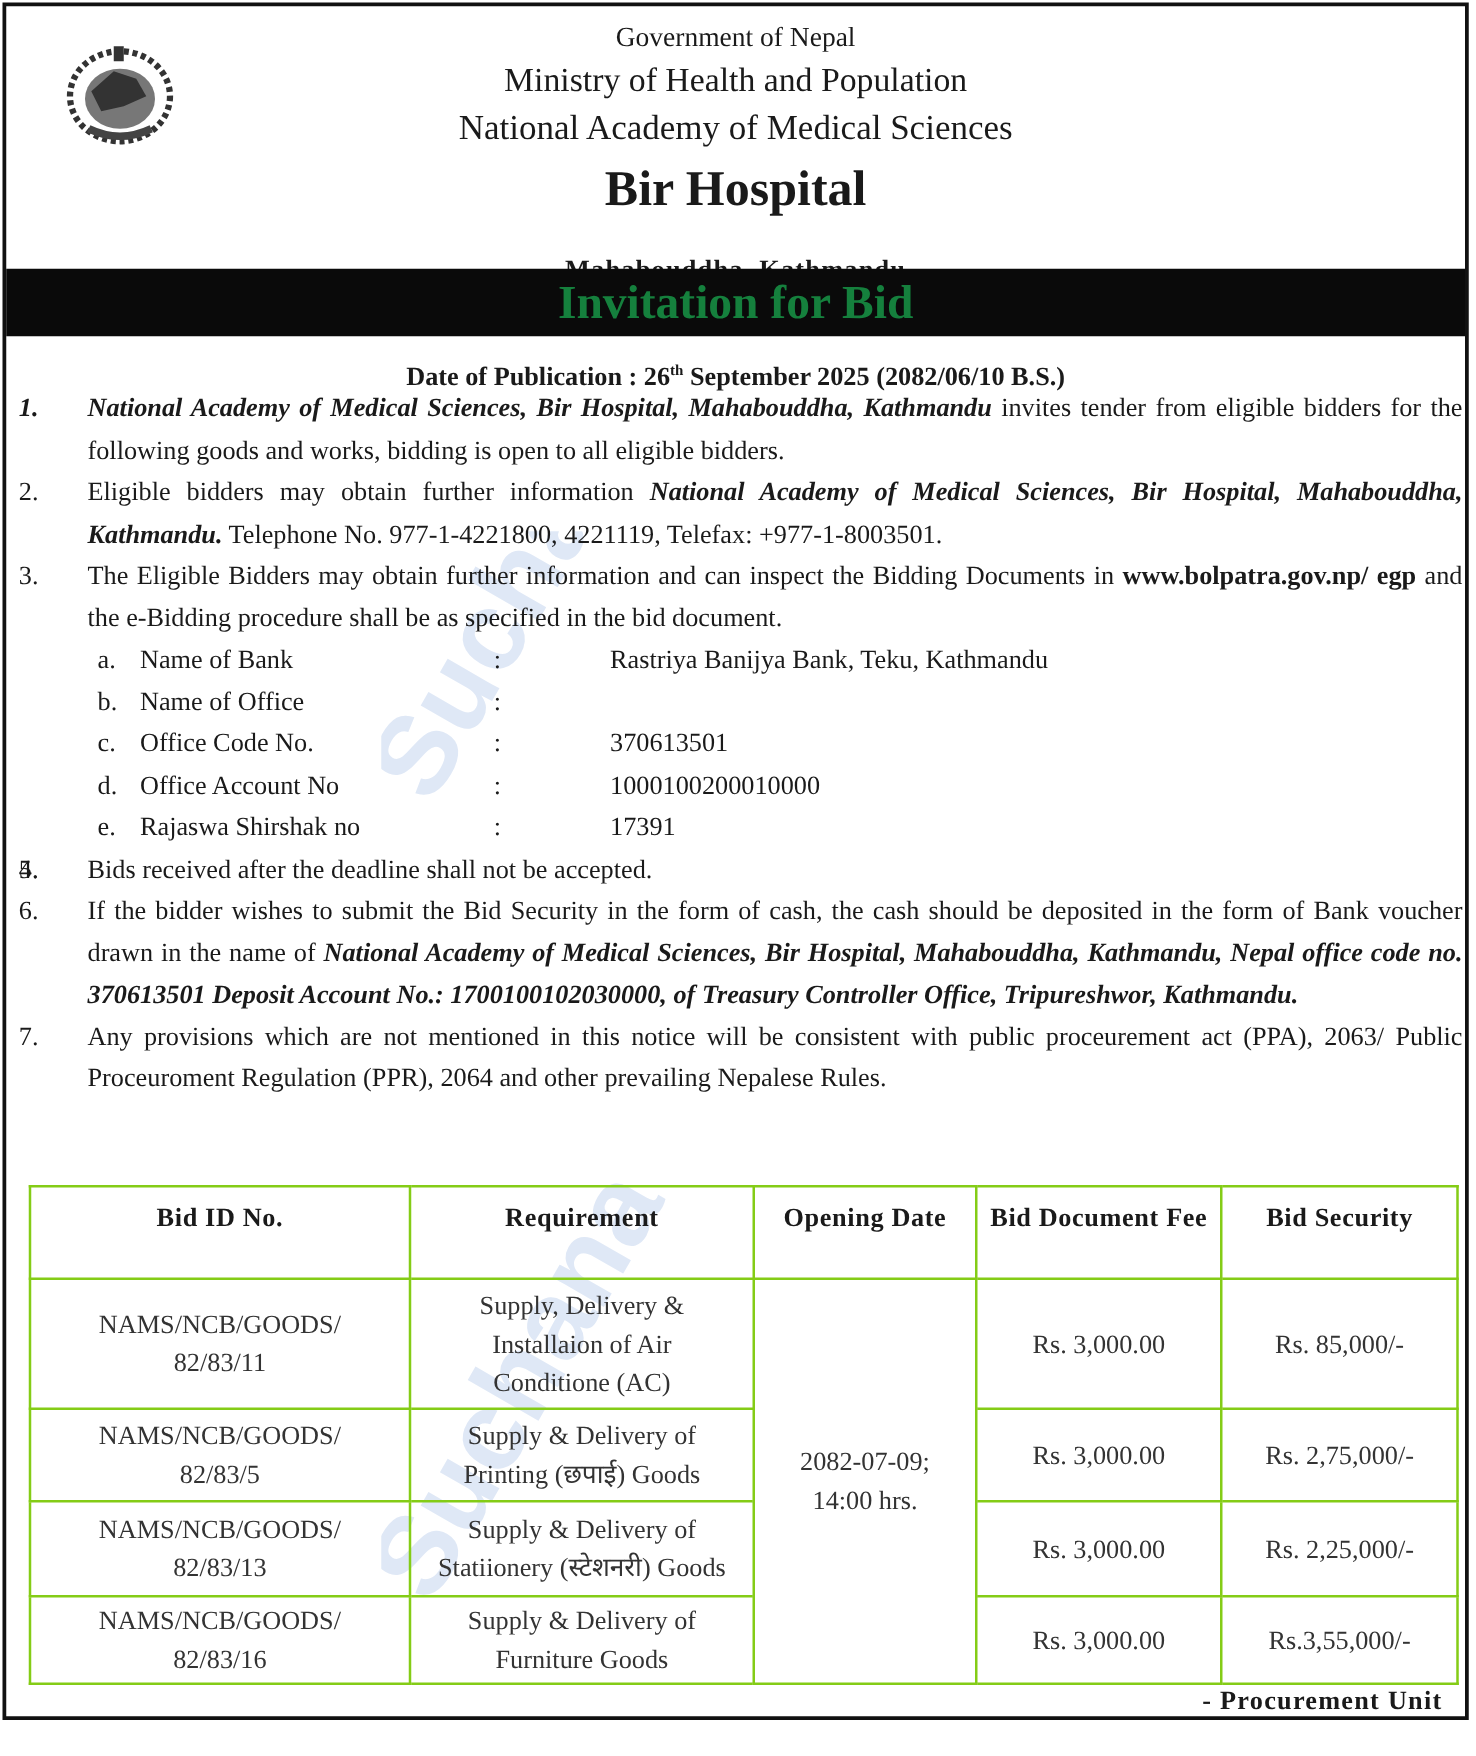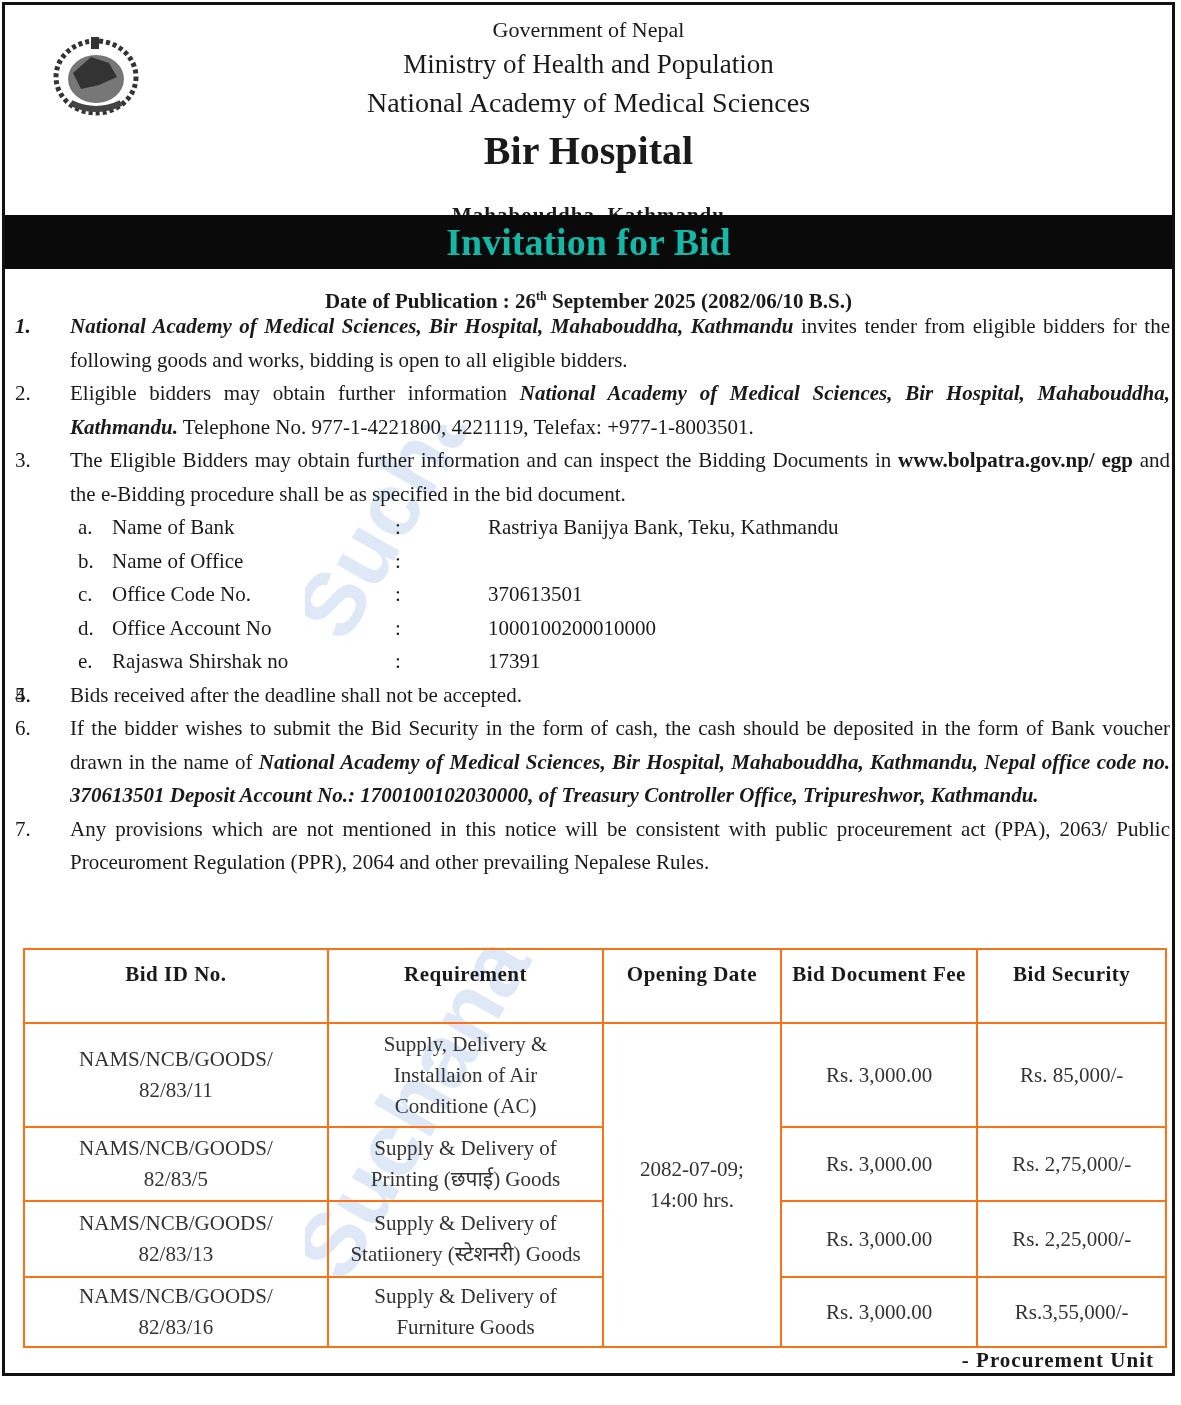--- a/index.html
+++ b/index.html
@@ -16,21 +16,21 @@
   }
   .emblem { position: absolute; left: 46px; top: 28px; width: 90px; height: 84px; }
   .h-line { position: absolute; left: 0; width: 100%; text-align: center; }
   .gov { top: 12px; font-size: 22px; }
   .ministry { top: 44px; font-size: 27px; }
   .academy { top: 82px; font-size: 28px; font-weight: normal; }
   .hospital { top: 122px; font-size: 40px; font-weight: bold; }
   .address { top: 176px; font-size: 21px; font-weight: bold; letter-spacing: 1px; margin-top: 22px; }
   .banner {
     position: absolute; left: 0; top: 210px; width: 100%; height: 54px; background: #0a0a0a;
-    color: #14b8a6; text-align: center; font-size: 38px; font-weight: bold; line-height: 54px;
+    color: #15803d; text-align: center; font-size: 38px; font-weight: bold; line-height: 54px;
   }
   .pubdate {
     position: absolute; left: 0; top: 284px; width: 100%; text-align: center;
     font-size: 21px; font-weight: bold;
   }
   .pubdate sup { font-size: 12px; }
   .body { position: absolute; left: 10px; top: 305px; width: 1155px; font-size: 21px; line-height: 33.5px; }
   .item { position: relative; padding-left: 55px; text-align: justify; }
   .num { position: absolute; left: 0; top: 0; }
   .num.i { font-style: italic; font-weight: bold; }
@@ -38,21 +38,21 @@
   .b { font-weight: bold; }
   .sub { position: relative; height: 33.5px; }
   .sub .l { position: absolute; left: 63px; }
   .sub .k { position: absolute; left: 97px; }
   .sub .c { position: absolute; left: 380px; }
   .sub .v { position: absolute; left: 473px; }
   table.bids {
     position: absolute; left: 18px; top: 943px; width: 1144px; border-collapse: collapse;
     font-size: 21px; text-align: center;
   }
-  table.bids th, table.bids td { border: 2px solid #f97316; padding: 0 4px; vertical-align: middle; }
+  table.bids th, table.bids td { border: 2px solid #84cc16; padding: 0 4px; vertical-align: middle; }
   table.bids th { font-weight: bold; height: 64px; vertical-align: top; padding-top: 8px; line-height: 32px; letter-spacing: 0.5px; }
   table.bids td { line-height: 31px; color: #333; }
   .sign {
     position: absolute; right: 18px; top: 1343px; font-size: 21px; font-weight: bold; letter-spacing: 1px;
   }
   .source {
     position: absolute; right: 14px; top: 1382px; font-family: "Liberation Sans", "DejaVu Sans", sans-serif;
     font-style: italic; font-size: 15px; color: #222; margin-top: 44px;
   }
   .wm { position: absolute; pointer-events: none; }

